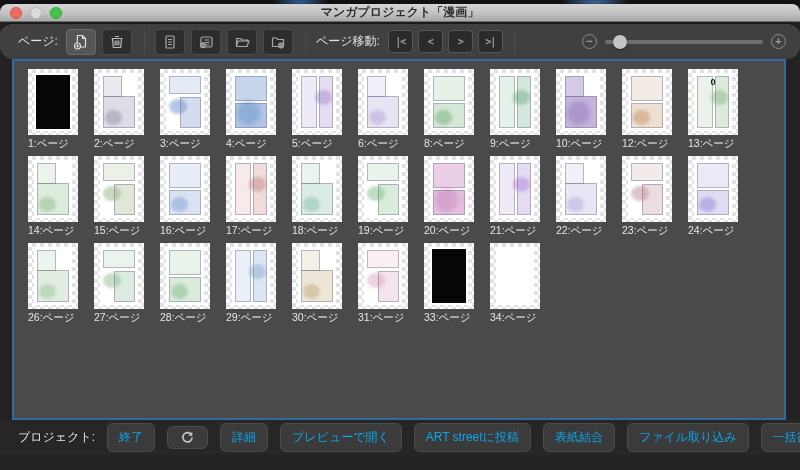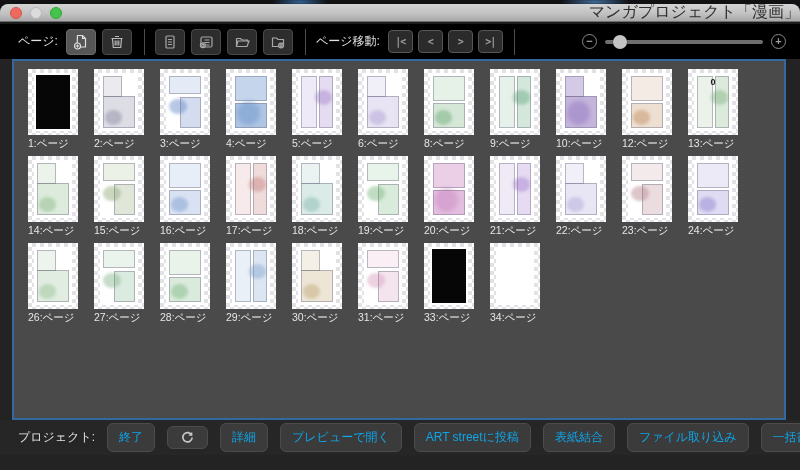--- a/index.html
+++ b/index.html
@@ -16,25 +16,25 @@
     box-shadow:0 10px 30px rgba(0,0,0,.6); }
 
   
   .titlebar { height:18px; background:linear-gradient(180deg,#d4d4d4 0%,#c2c2c2 55%,#a8a8a8 100%);
     border-bottom:1px solid #6f6f6f; display:flex; align-items:center; position:relative; }
   .traffic { position:absolute; left:10px; top:3px; display:flex; gap:8px; }
   .tl { width:12px; height:12px; border-radius:50%; }
   .tl.red   { background:#ee6a5f; border:1px solid #d55348; }
   .tl.yellow{ background:#dcdcdc; border:1px solid #b8b8b8; }
   .tl.green { background:#46c34c; border:1px solid #2fa834; }
-  .title { flex:1; text-align:right; font-size:16px; color:#2e2e2e; }
+  .title { flex:1; text-align:center; font-size:12px; color:#2e2e2e;font-weight:bold; }
 
   
-  .toolbar { height:37px; background:#000000; border-top:2px solid #1b1b1b;
-    display:flex; align-items:center; padding:0 14px 0 18px; color:#dcdcdc; }
+  .toolbar { height:37px; background:#404040; border-top:2px solid #1b1b1b;
+    display:flex; align-items:center; padding:0 14px 0 18px; color:#dcdcdc;border-radius:13px; }
   .tb-label { font-size:12px; color:#e2e2e2; margin-right:8px; white-space:nowrap; }
   .icon-btn { width:30px; height:26px; border:1px solid #4a4a4a; border-radius:4px;
     background:#2d2d2d; display:flex; align-items:center; justify-content:center; margin-right:6px; }
   .icon-btn.active { background:#565656; border-color:#6a6a6a; }
   .icon-btn svg { display:block; }
   .sep { width:1px; height:26px; background:#4d4d4d; margin:0 10px 0 6px; }
   .nav-btn { width:25px; height:23px; border:1px solid #565656; border-radius:4px;
     background:#2b2b2b; color:#9d9d9d; font-size:10px; font-weight:bold;
     display:flex; align-items:center; justify-content:center; margin-right:5px;
     letter-spacing:-1px; font-family:"DejaVu Sans Mono",monospace; }

